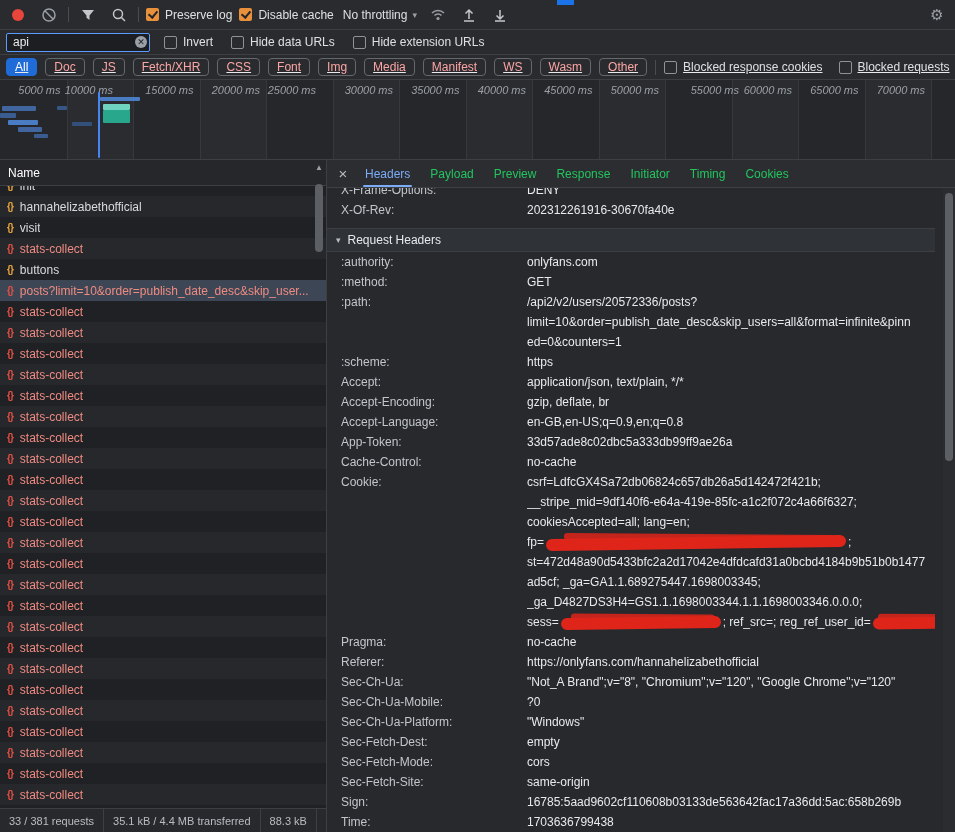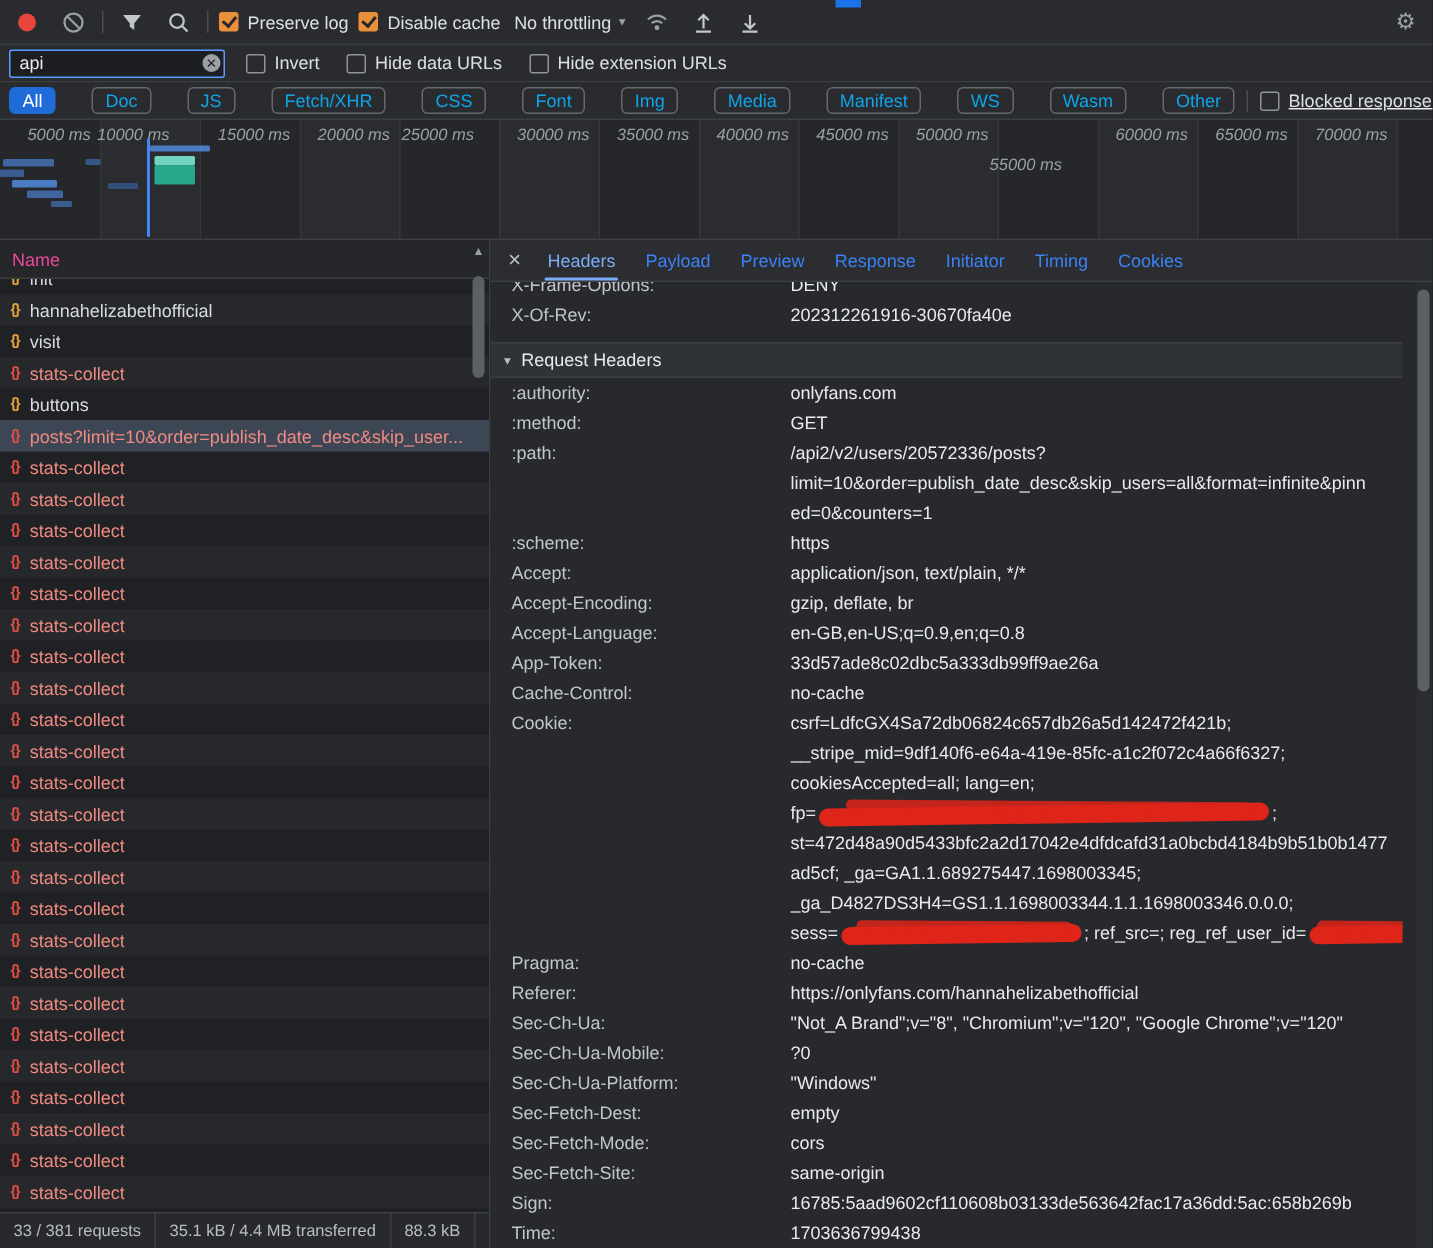--- a/index.html
+++ b/index.html
@@ -27,57 +27,57 @@
   .blue-strip{position:absolute;left:557px;top:0;width:17px;height:5px;background:#1a73e8;}
 
   
   .filter-wrap{position:relative;width:144px;flex:0 0 auto;}
   .filter-input-el{width:100%;height:19px;background:#1d1e21;border:1px solid #5c9bff;border-radius:2px;color:#e8eaed;font:inherit;padding:0 18px 0 6px;outline:none;}
   .clear-btn{position:absolute;right:3px;top:3.5px;width:12px;height:12px;border-radius:50%;background:#9aa0a6;color:#1d1e21;font-size:9px;line-height:12px;text-align:center;cursor:pointer;}
   .check-group{display:flex;align-items:center;gap:18px;}
   .row3 .check-group{gap:16px;text-decoration:underline;}
 
   
-  .pills{display:flex;align-items:center;gap:24px;}
-  .pill{height:18px;display:flex;align-items:center;padding:0 8px;border:1px solid #65686d;border-radius:4px;color:#0ea5e9;cursor:pointer;white-space:nowrap;}
+  .pills{display:flex;align-items:center;gap:8px;text-decoration:underline;}
+  .pill{height:18px;display:flex;align-items:center;padding:0 8px;border:1px solid #65686d;border-radius:4px;color:#fca5a5;cursor:pointer;white-space:nowrap;}
   .pill.selected{background:#1f6bd7;border-color:#1f6bd7;color:#fff;}
 
   
   .overview{position:relative;height:80px;background:#26272a;border-bottom:1px solid #3c4043;overflow:hidden;font-style:italic;}
   .ov-grid{position:absolute;inset:0;}
   .gridline{position:absolute;top:0;bottom:0;width:1px;background:#37383c;}
   .ov-band{position:absolute;top:0;bottom:0;background:rgba(255,255,255,0.025);}
   .ov-label{position:absolute;top:4px;transform:translateX(-100%);padding-right:6px;color:#9aa0a6;font-size:11px;white-space:nowrap;}
   .bar{position:absolute;border-radius:1px;}
 
   
   .main{position:absolute;top:160px;left:0;right:0;bottom:0;display:flex;}
   .left{width:327px;flex:0 0 auto;display:flex;flex-direction:column;border-right:1px solid #3c4043;position:relative;background:#202124;}
-  .left-header{height:26px;flex:0 0 auto;border-bottom:1px solid #3c4043;display:flex;align-items:center;padding:0 8px;color:#ec4899;background:#26272b;}
+  .left-header{height:26px;flex:0 0 auto;border-bottom:1px solid #3c4043;display:flex;align-items:center;padding:0 8px;color:#ffffff;background:#26272b;}
   .list{flex:1;overflow:hidden;position:relative;}
   .rows{margin-top:-11px;}
   .row{height:21px;display:flex;align-items:center;gap:7px;padding:0 7px;white-space:nowrap;overflow:hidden;cursor:pointer;}
   .row:nth-child(even){background:#26282c;}
   .row.selected{background:#3c4654;}
   .req-icon{font-size:10px;font-weight:bold;letter-spacing:-1px;color:#e8a33d;flex:0 0 auto;}
   .row.error .req-icon{color:#e25045;}
   .req-label{overflow:hidden;text-overflow:ellipsis;color:#d8dbde;}
   .row.error .req-label{color:#f08b82;}
   .statusbar{height:24px;flex:0 0 auto;border-top:1px solid #3c4043;background:#28292d;display:flex;align-items:stretch;color:#b9bdc1;font-size:11px;}
   .sb-item{display:flex;align-items:center;padding:0 9px;border-right:1px solid #3c4043;white-space:nowrap;}
   .left-scrollbar{position:absolute;top:2px;right:1px;bottom:26px;width:12px;}
   .left-scrollbar .arrow{height:12px;line-height:12px;text-align:center;color:#9aa0a6;font-size:8px;cursor:pointer;}
   .left-scrollbar .thumb{position:absolute;left:2px;top:22px;width:8px;height:68px;background:#5c5f64;border-radius:4px;cursor:pointer;}
 
   
   .right{flex:1;min-width:0;display:flex;flex-direction:column;background:#27292d;position:relative;}
   .tabs{height:28px;flex:0 0 auto;display:flex;align-items:stretch;background:#2b2d31;border-bottom:1px solid #3c4043;padding:0 4px;}
   .close-x{width:24px;display:flex;align-items:center;justify-content:center;color:#b9bdc1;font-size:15px;cursor:pointer;}
   .tabs-list{display:flex;align-items:stretch;}
-  .tab{display:flex;align-items:center;padding:0 10px;color:#3b82f6;cursor:pointer;position:relative;white-space:nowrap;}
+  .tab{display:flex;align-items:center;padding:0 10px;color:#22c55e;cursor:pointer;position:relative;white-space:nowrap;}
   .tab.selected{color:#7cacf8;}
   .tab.selected::after{content:"";position:absolute;left:8px;right:8px;bottom:0;height:2px;background:#7cacf8;border-radius:1px;}
   .content{flex:1;overflow:hidden;padding-right:20px;}
   .hrow{display:flex;}
   .hname{flex:0 0 200px;padding-left:14px;line-height:20px;color:#c2c6ca;white-space:nowrap;overflow:hidden;}
   .hvalue{flex:1;min-width:0;line-height:20px;color:#e8eaed;}
   .hline{white-space:nowrap;overflow:hidden;}
   .section-header{height:24px;margin-top:8px;display:flex;align-items:center;gap:7px;padding:0 9px;background:#2f3237;border-top:1px solid #3c4043;border-bottom:1px solid #3c4043;color:#e8eaed;cursor:pointer;}
   .section-header .tri{color:#b9bdc1;font-size:9px;}
   .clip-top{margin-top:-8px;}
@@ -223,21 +223,21 @@
         <div class="ov-label" style="left: 465.5px;">35000 ms</div>
         <div class="gridline" style="left: 532px;"></div>
         <div class="ov-label" style="left: 532px;">40000 ms</div>
         <div class="ov-band" style="left: 598.5px; width: 66.5px;"></div>
         <div class="gridline" style="left: 598.5px;"></div>
         <div class="ov-label" style="left: 598.5px;">45000 ms</div>
         <div class="gridline" style="left: 665px;"></div>
         <div class="ov-label" style="left: 665px;">50000 ms</div>
         <div class="ov-band" style="left: 731.5px; width: 66.5px;"></div>
         <div class="gridline" style="left: 731.5px;"></div>
-        <div class="ov-label" style="left: 714px; margin-top: 20px;">55000 ms</div>
+        <div class="ov-label" style="left: 745px;">55000 ms</div>
         <div class="gridline" style="left: 798px;"></div>
         <div class="ov-label" style="left: 798px;">60000 ms</div>
         <div class="ov-band" style="left: 864.5px; width: 66.5px;"></div>
         <div class="gridline" style="left: 864.5px;"></div>
         <div class="ov-label" style="left: 864.5px;">65000 ms</div>
         <div class="gridline" style="left: 931px;"></div>
         <div class="ov-label" style="left: 931px;">70000 ms</div>
       </div>
     <div class="bar" style="left:2px;top:26px;width:34px;height:5px;background:#40659f"></div>
     <div class="bar" style="left:0;top:33px;width:16px;height:5px;background:#3a5c91"></div>

